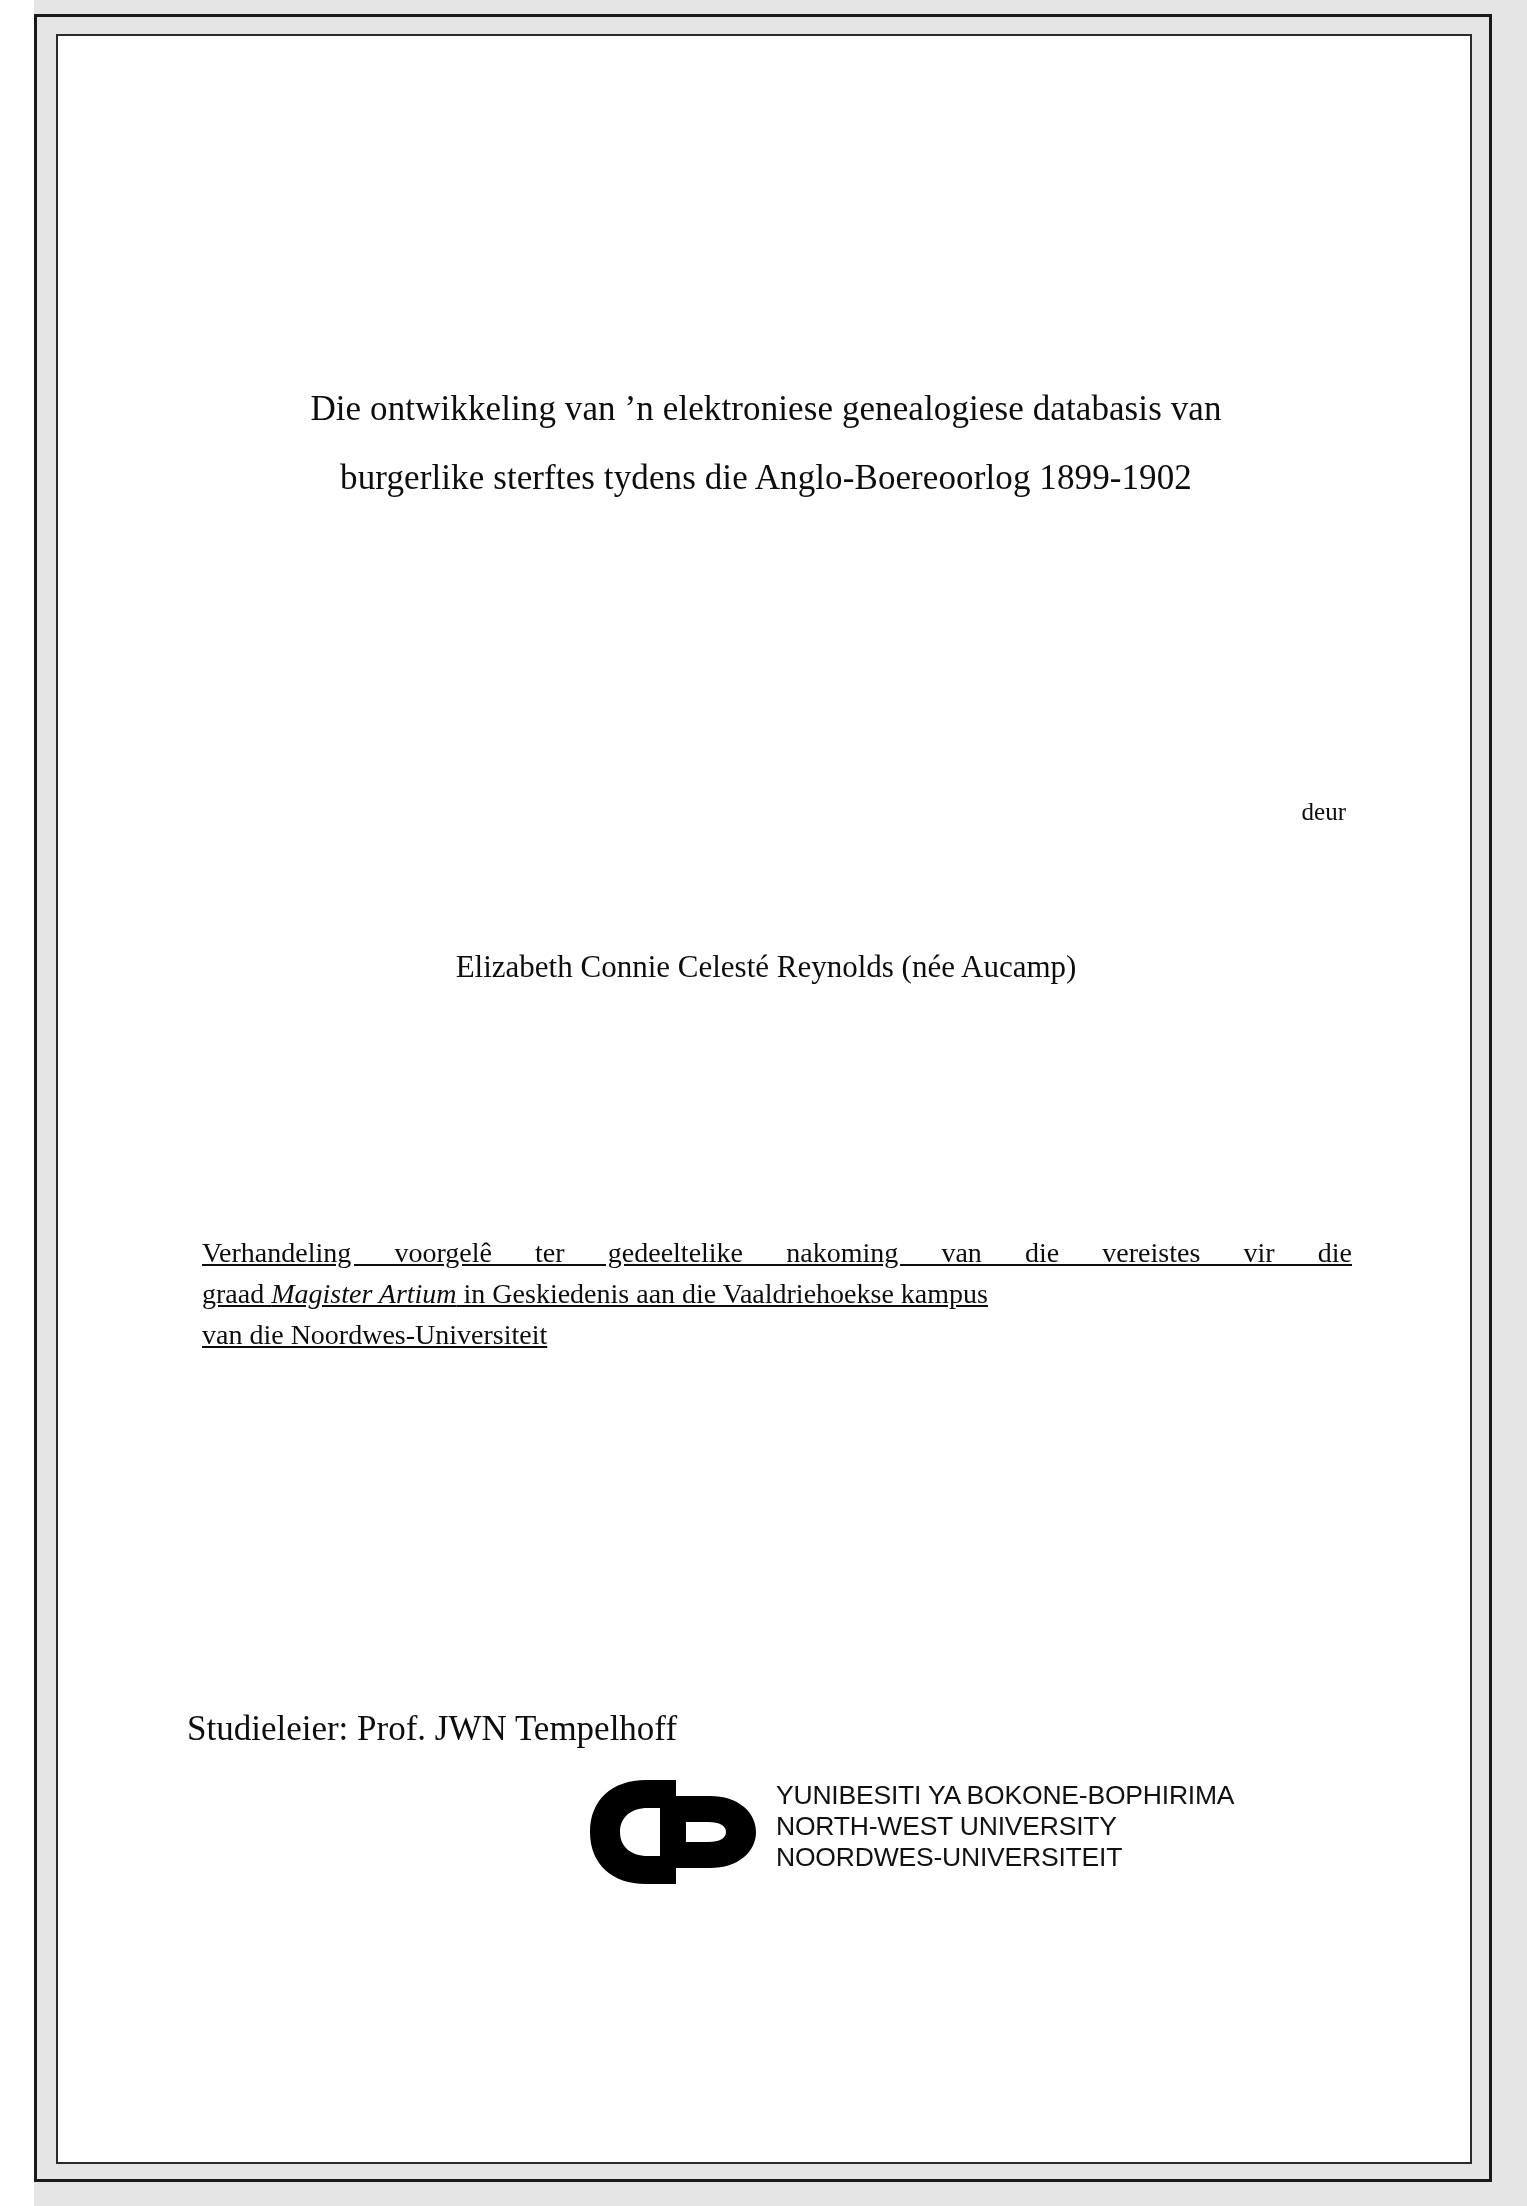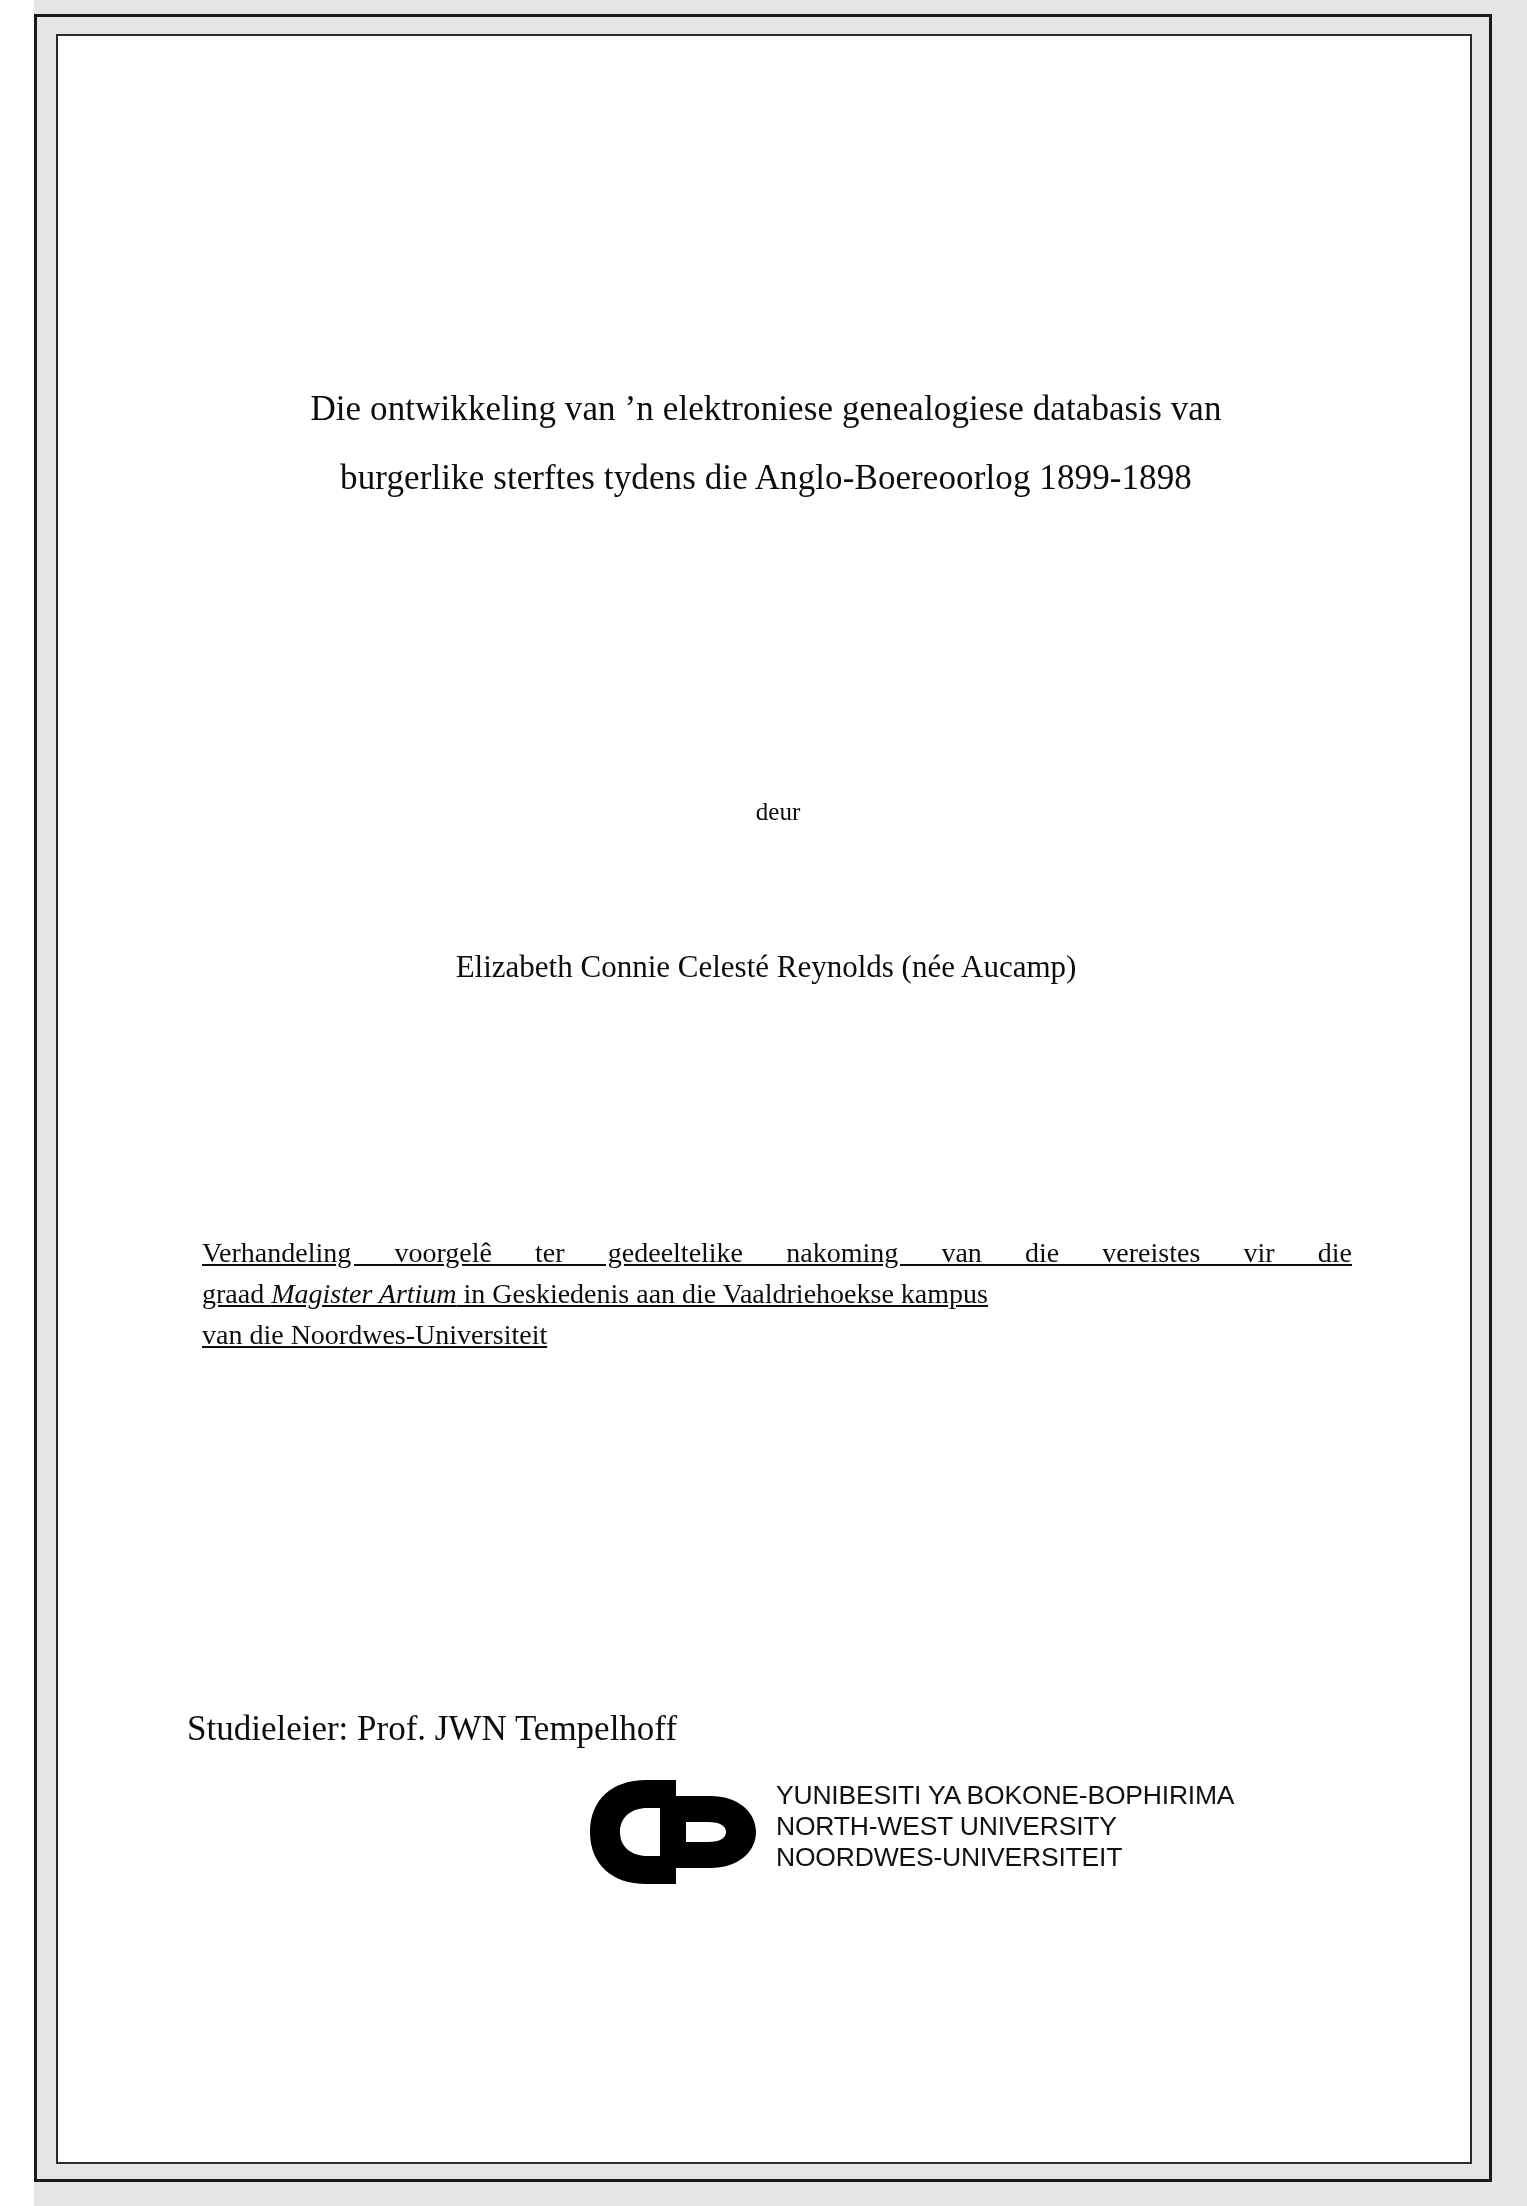--- a/index.html
+++ b/index.html
@@ -73,24 +73,24 @@
     font-size: 35px;
     line-height: 69px;
     letter-spacing: 0.1px;
   }
   .title .line2 {
     display: block;
   }
 
   .deur {
     position: absolute;
-    left: 12px;
+    left: 0;
     top: 764px;
     width: 1160px;
-    text-align: center;
+    text-align: right;
     font-size: 25px;
   }
 
   .author {
     position: absolute;
     left: 0;
     top: 915px;
     width: 1160px;
     text-align: center;
     font-size: 31px;
@@ -166,21 +166,21 @@
 <div class="page">
 
   <div class="gutter"></div>
   <div class="scan-frame"></div>
   <div class="page-frame"></div>
 
   <div class="content">
 
     <div class="title">
       <span>Die ontwikkeling van ’n elektroniese genealogiese databasis van</span>
-      <span class="line2">burgerlike sterftes tydens die Anglo-Boereoorlog 1899-1898</span>
+      <span class="line2">burgerlike sterftes tydens die Anglo-Boereoorlog 1899-1902</span>
     </div>
 
     <div class="deur">deur</div>
 
     <div class="author">Elizabeth Connie Celesté Reynolds (née Aucamp)</div>
 
     <div class="statement">
       <span class="just">Verhandeling voorgelê ter gedeeltelike nakoming van die vereistes vir die</span>
       <span class="l2"><span>graad </span><i>Magister Artium</i><span> in Geskiedenis aan die Vaaldriehoekse kampus</span></span>
       <span class="l3">van die Noordwes-Universiteit</span>

